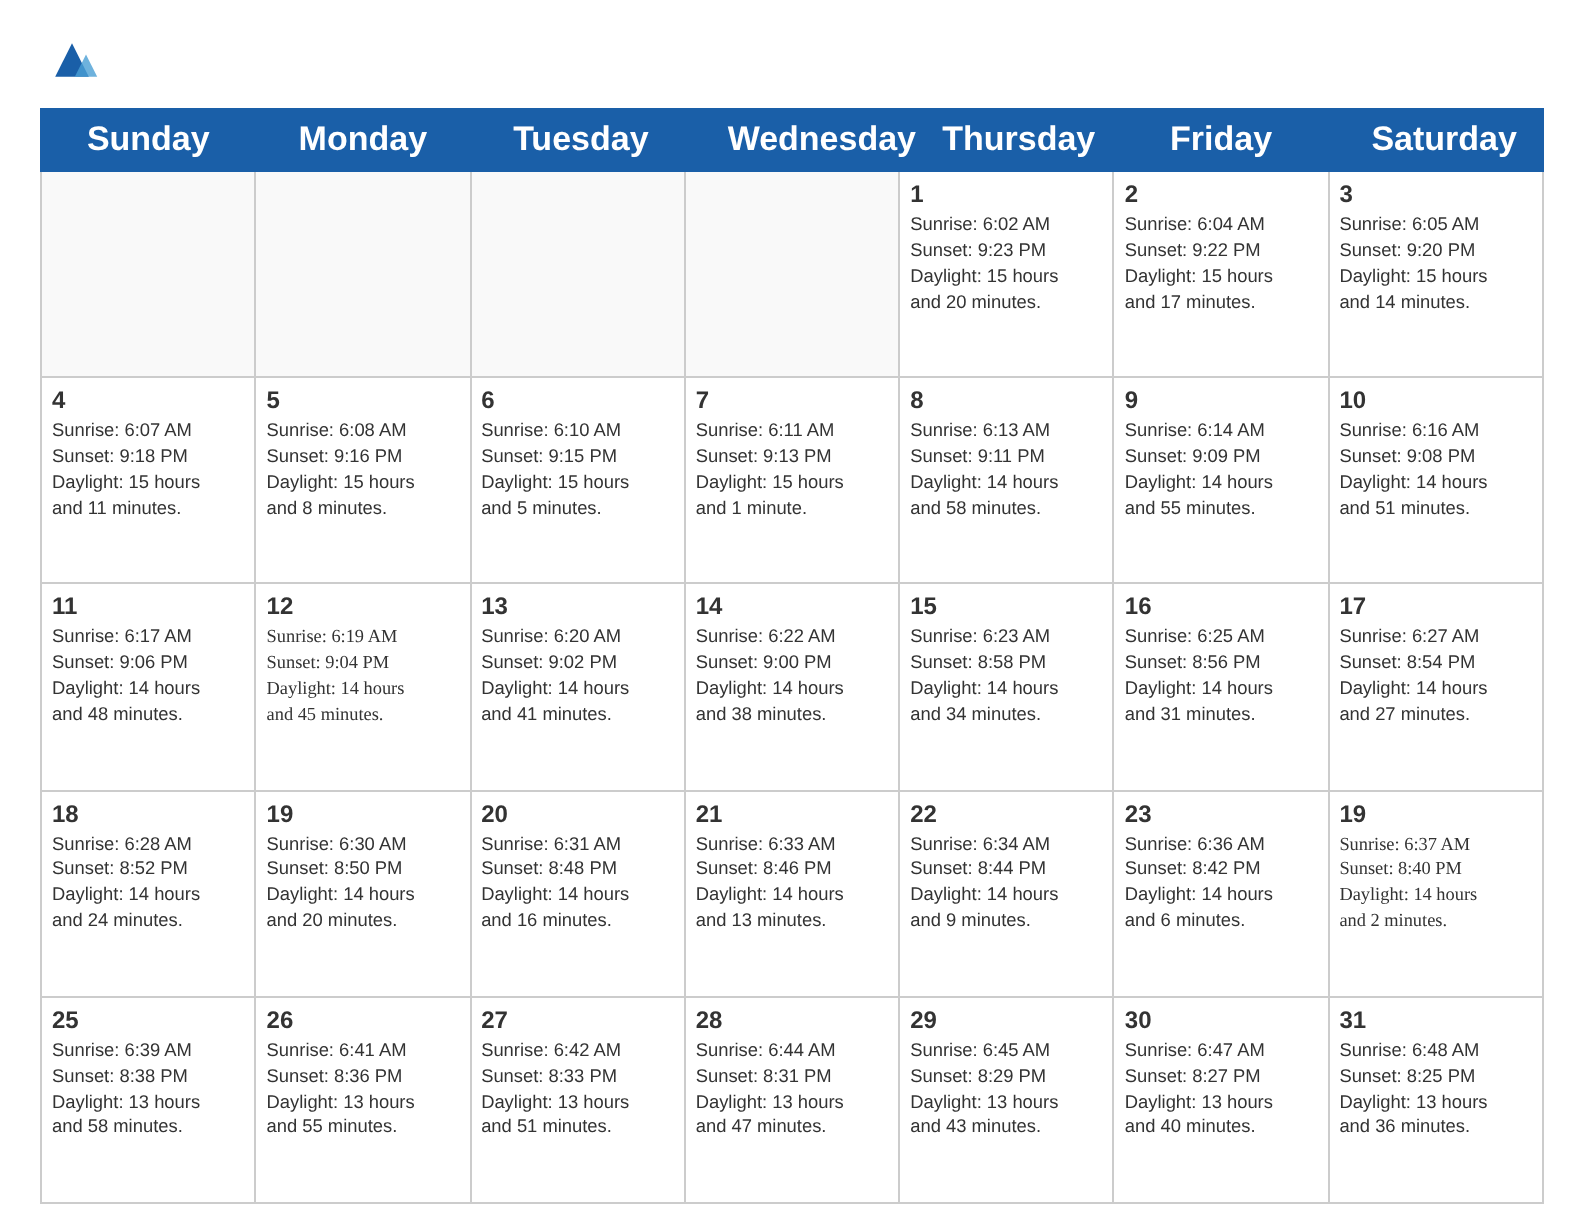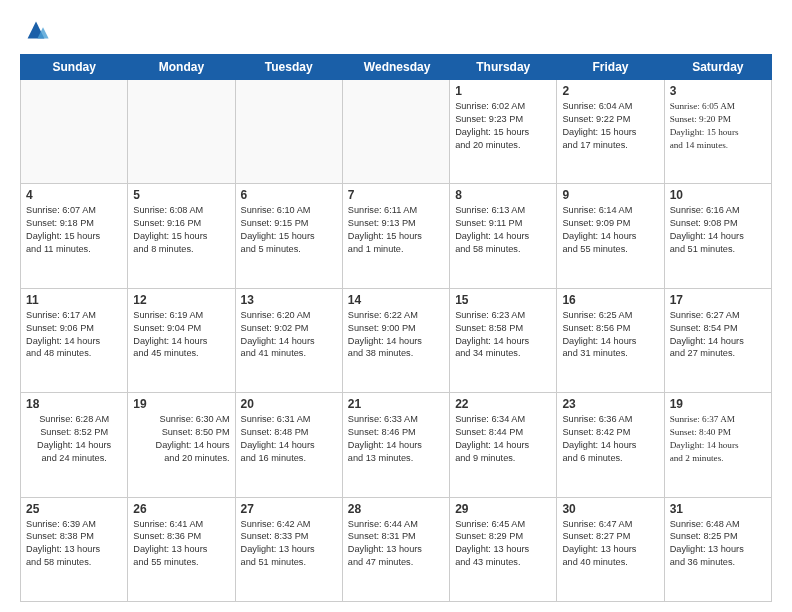--- a/index.html
+++ b/index.html
@@ -57,21 +57,21 @@
       width: 100%;
       border-collapse: collapse;
       flex: 1;
       table-layout: fixed;
     }
     .calendar th {
       background-color: #1a5fa8;
       color: #fff;
       text-align: center;
       padding: 5px 21px;
-      font-size: 12px;
+      font-size: 17px;
       font-weight: bold;
       border: 1px solid #1a5fa8;
     }
     .calendar td {
       border: 1px solid #ccc;
       vertical-align: top;
       padding: 4px 5px;
       font-size: 9.5px;
       color: #333;
       background: #fff;
@@ -144,21 +144,21 @@
           </td>
           <td>
             <div class="day-number">2</div>
             <div class="day-info" style="white-space: pre-line;">Sunrise: 6:04 AM
 Sunset: 9:22 PM
 Daylight: 15 hours
 and 17 minutes.</div>
           </td>
           <td>
             <div class="day-number">3</div>
-            <div class="day-info" style="white-space: pre-line; font-family: Liberation Serif, serif;">Sunrise: 6:05 AM
+            <div class="day-info" style="white-space: pre-line;">Sunrise: 6:05 AM
 Sunset: 9:20 PM
 Daylight: 15 hours
 and 14 minutes.</div>
           </td>
         </tr>
         <tr>
           <td>
             <div class="day-number">4</div>
             <div class="day-info" style="white-space: pre-line;">Sunrise: 6:07 AM
 Sunset: 9:18 PM
@@ -211,21 +211,21 @@
         <tr>
           <td>
             <div class="day-number">11</div>
             <div class="day-info" style="white-space: pre-line;">Sunrise: 6:17 AM
 Sunset: 9:06 PM
 Daylight: 14 hours
 and 48 minutes.</div>
           </td>
           <td>
             <div class="day-number">12</div>
-            <div class="day-info" style="white-space: pre-line;">Sunrise: 6:19 AM
+            <div class="day-info" style="white-space: pre-line; font-family: Liberation Serif, serif;">Sunrise: 6:19 AM
 Sunset: 9:04 PM
 Daylight: 14 hours
 and 45 minutes.</div>
           </td>
           <td>
             <div class="day-number">13</div>
             <div class="day-info" style="white-space: pre-line;">Sunrise: 6:20 AM
 Sunset: 9:02 PM
 Daylight: 14 hours
 and 41 minutes.</div>
@@ -255,28 +255,28 @@
             <div class="day-number">17</div>
             <div class="day-info" style="white-space: pre-line;">Sunrise: 6:27 AM
 Sunset: 8:54 PM
 Daylight: 14 hours
 and 27 minutes.</div>
           </td>
         </tr>
         <tr>
           <td>
             <div class="day-number">18</div>
-            <div class="day-info" style="white-space: pre-line; text-align: center;">Sunrise: 6:28 AM
+            <div class="day-info" style="white-space: pre-line;">Sunrise: 6:28 AM
 Sunset: 8:52 PM
 Daylight: 14 hours
 and 24 minutes.</div>
           </td>
           <td>
             <div class="day-number">19</div>
-            <div class="day-info" style="white-space: pre-line; text-align: right;">Sunrise: 6:30 AM
+            <div class="day-info" style="white-space: pre-line;">Sunrise: 6:30 AM
 Sunset: 8:50 PM
 Daylight: 14 hours
 and 20 minutes.</div>
           </td>
           <td>
             <div class="day-number">20</div>
             <div class="day-info" style="white-space: pre-line;">Sunrise: 6:31 AM
 Sunset: 8:48 PM
 Daylight: 14 hours
 and 16 minutes.</div>

